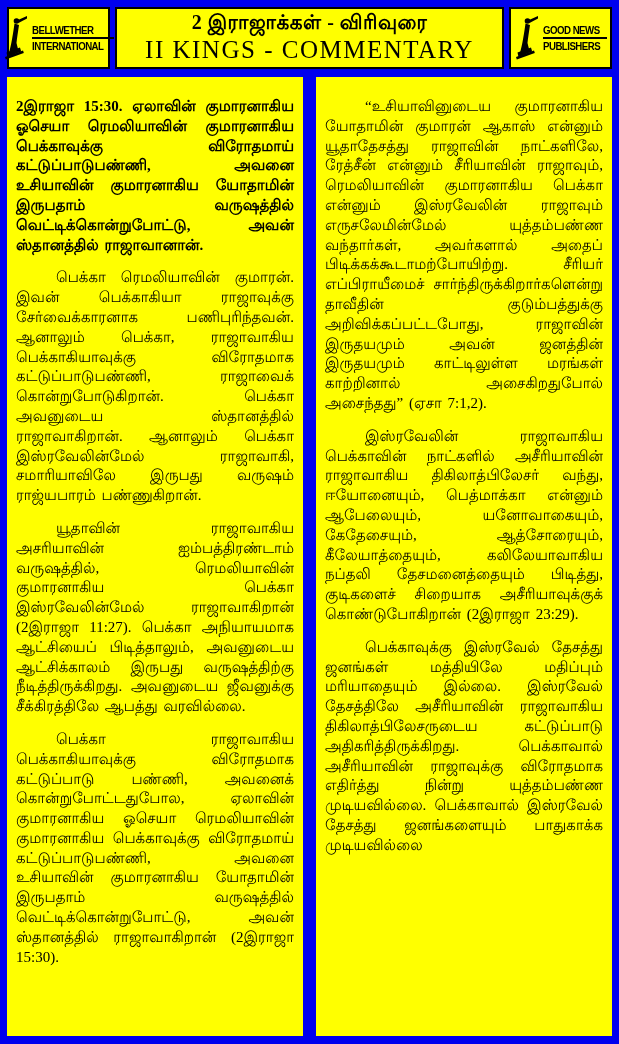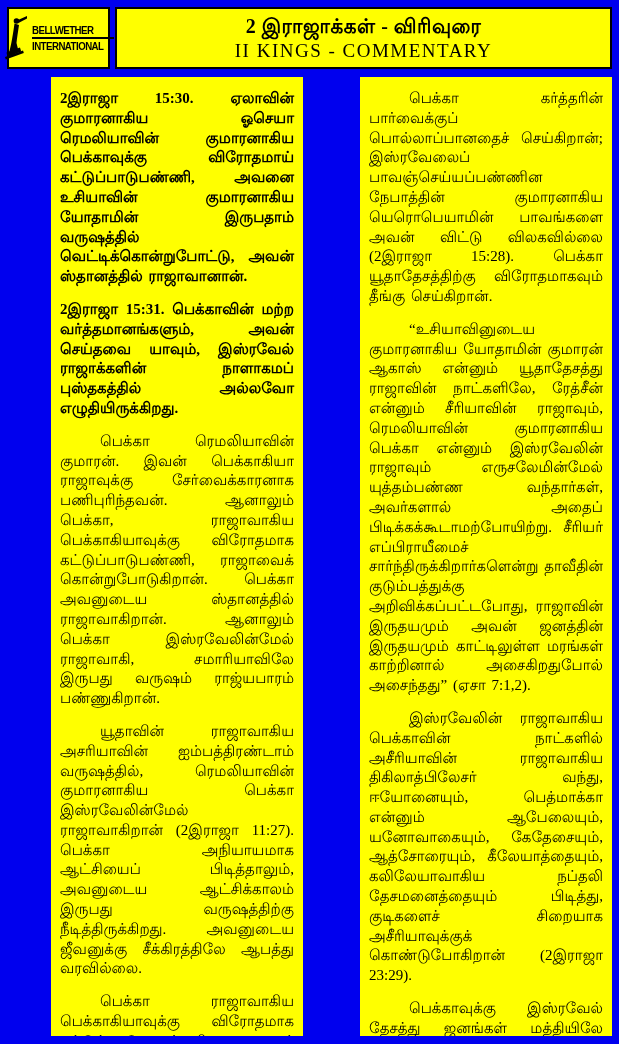--- a/index.html
+++ b/index.html
@@ -36,32 +36,31 @@
     transform:scaleX(0.88);transform-origin:left center;
     white-space:nowrap;
   }
   .logo-rule{height:0;border-top:2px solid var(--ink);margin:1px 0;}
   .title-tamil{
     font-weight:bold;font-size:20px;color:var(--ink);
     letter-spacing:0.5px;
   }
   .title-english{
     font-family:"Liberation Serif", serif;
-    font-size:19px;color:var(--ink);letter-spacing:1.5px;
+    font-size:25px;color:var(--ink);letter-spacing:1.5px;
     margin-top:2px;white-space:nowrap;
   }
   .body-row{
     display:flex;gap:13px;margin-top:8px;flex:1 1 auto;min-height:0;
   }
   .col{
     background:var(--panel-yellow);
     flex:1 1 0;
-    padding:12px 9px 10px 9px;
+    padding:20px 9px 10px 9px;
     overflow:hidden;
-    margin-left:44px;
   }
   .col p{
     font-size:15px;line-height:1.32;
     color:var(--ink);
     text-align:justify;
     margin-bottom:13px;
     word-spacing:2px;
   }
   .col p.verse{font-weight:bold;}
   .col p.indent{text-indent:40px;}
@@ -88,32 +87,46 @@
         <span class="logo-rule"></span>
         <span class="logo-line">INTERNATIONAL</span>
       </div>
     </div>
 
     <div class="hbox title-box">
       <div class="title-tamil">2 இராஜாக்கள்  -  விரிவுரை</div>
       <div class="title-english">II KINGS - COMMENTARY</div>
     </div>
 
+    <div class="hbox logo-box">
+      <svg class="logo-fig" width="26" height="44" viewBox="0 0 26 44" aria-hidden="true">
+        <g fill="#000000">
+          <circle cx="13.5" cy="5" r="2.8"></circle>
+          <polygon points="15,4 24,0 24,2.6 15.5,7"></polygon>
+          <path d="M11.5,7.5 L16,9 C15,16 14,22 13.5,27 L15,33 L6,37 C8.3,29 10,18 11.5,7.5 Z"></path>
+          <polygon points="3.5,36.5 17,31.5 18.2,35.5 4.5,41"></polygon>
+          <polygon points="2,41 20,34.5 20.8,37 2.8,43.5"></polygon>
+        </g>
+      </svg>
+      <div class="logo-text">
+        <span class="logo-line">GOOD NEWS</span>
+        <span class="logo-rule"></span>
+        <span class="logo-line">PUBLISHERS</span>
+      </div>
+    </div>
 
   </div>
 
   <div class="body-row">
     <div class="col" id="left-col">
         <p class="verse">2இராஜா 15:30. ஏலாவின் குமாரனாகிய ஓசெயா ரெமலியாவின் குமாரனாகிய பெக்காவுக்கு விரோதமாய் கட்டுப்பாடுபண்ணி, அவனை உசியாவின் குமாரனாகிய யோதாமின் இருபதாம் வருஷத்தில் வெட்டிக்கொன்றுபோட்டு, அவன் ஸ்தானத்தில் ராஜாவானான்.</p>
-        <p class="verse">2இராஜா 15:31. பெக்காவின் மற்ற வர்த்தமானங்களும், அவன் செய்தவை யாவும், இஸ்ரவேல் ராஜாக்களின் நாளாகமப் புஸ்தகத்தில் அல்லவோ எழுதியிருக்கிறது.</p>
         <p class="commentary indent">பெக்கா ரெமலியாவின் குமாரன். இவன் பெக்காகியா ராஜாவுக்கு சேர்வைக்காரனாக பணிபுரிந்தவன். ஆனாலும் பெக்கா, ராஜாவாகிய பெக்காகியாவுக்கு விரோதமாக கட்டுப்பாடுபண்ணி, ராஜாவைக் கொன்றுபோடுகிறான். பெக்கா அவனுடைய ஸ்தானத்தில் ராஜாவாகிறான். ஆனாலும் பெக்கா இஸ்ரவேலின்மேல் ராஜாவாகி, சமாரியாவிலே இருபது வருஷம் ராஜ்யபாரம் பண்ணுகிறான்.</p>
         <p class="commentary indent">யூதாவின் ராஜாவாகிய அசரியாவின் ஐம்பத்திரண்டாம் வருஷத்தில், ரெமலியாவின் குமாரனாகிய பெக்கா இஸ்ரவேலின்மேல் ராஜாவாகிறான் (2இராஜா 11:27). பெக்கா அநியாயமாக ஆட்சியைப் பிடித்தாலும், அவனுடைய ஆட்சிக்காலம் இருபது வருஷத்திற்கு நீடித்திருக்கிறது. அவனுடைய ஜீவனுக்கு சீக்கிரத்திலே ஆபத்து வரவில்லை.</p>
         <p class="commentary indent">பெக்கா ராஜாவாகிய பெக்காகியாவுக்கு விரோதமாக கட்டுப்பாடு பண்ணி, அவனைக் கொன்றுபோட்டதுபோல, ஏலாவின் குமாரனாகிய ஓசெயா ரெமலியாவின் குமாரனாகிய பெக்காவுக்கு விரோதமாய் கட்டுப்பாடுபண்ணி, அவனை உசியாவின் குமாரனாகிய யோதாமின் இருபதாம் வருஷத்தில் வெட்டிக்கொன்றுபோட்டு, அவன் ஸ்தானத்தில் ராஜாவாகிறான் (2இராஜா 15:30).</p>
       </div>
     <div class="col" id="right-col">
-        <p class="commentary indent">பெக்கா கர்த்தரின் பார்வைக்குப் பொல்லாப்பானதைச் செய்கிறான்; இஸ்ரவேலைப் பாவஞ்செய்யப்பண்ணின நேபாத்தின் குமாரனாகிய யெரொபெயாமின் பாவங்களை அவன் விட்டு விலகவில்லை (2இராஜா 15:28). பெக்கா யூதாதேசத்திற்கு விரோதமாகவும் தீங்கு செய்கிறான்.</p>
         <p class="commentary indent">“உசியாவினுடைய குமாரனாகிய யோதாமின் குமாரன் ஆகாஸ் என்னும் யூதாதேசத்து ராஜாவின் நாட்களிலே, ரேத்சீன் என்னும் சீரியாவின் ராஜாவும், ரெமலியாவின் குமாரனாகிய பெக்கா என்னும் இஸ்ரவேலின் ராஜாவும் எருசலேமின்மேல் யுத்தம்பண்ண வந்தார்கள், அவர்களால் அதைப் பிடிக்கக்கூடாமற்போயிற்று. சீரியர் எப்பிராயீமைச் சார்ந்திருக்கிறார்களென்று தாவீதின் குடும்பத்துக்கு அறிவிக்கப்பட்டபோது, ராஜாவின் இருதயமும் அவன் ஜனத்தின் இருதயமும் காட்டிலுள்ள மரங்கள் காற்றினால் அசைகிறதுபோல் அசைந்தது” (ஏசா 7:1,2).</p>
         <p class="commentary indent">இஸ்ரவேலின் ராஜாவாகிய பெக்காவின் நாட்களில் அசீரியாவின் ராஜாவாகிய திகிலாத்பிலேசர் வந்து, ஈயோனையும், பெத்மாக்கா என்னும் ஆபேலையும், யனோவாகையும், கேதேசையும், ஆத்சோரையும், கீலேயாத்தையும், கலிலேயாவாகிய நப்தலி தேசமனைத்தையும் பிடித்து, குடிகளைச் சிறையாக அசீரியாவுக்குக் கொண்டுபோகிறான் (2இராஜா 23:29).</p>
         <p class="commentary indent">பெக்காவுக்கு இஸ்ரவேல் தேசத்து ஜனங்கள் மத்தியிலே மதிப்பும் மரியாதையும் இல்லை. இஸ்ரவேல் தேசத்திலே அசீரியாவின் ராஜாவாகிய திகிலாத்பிலேசருடைய கட்டுப்பாடு அதிகரித்திருக்கிறது. பெக்காவால் அசீரியாவின் ராஜாவுக்கு விரோதமாக எதிர்த்து நின்று யுத்தம்பண்ண முடியவில்லை. பெக்காவால் இஸ்ரவேல் தேசத்து ஜனங்களையும் பாதுகாக்க முடியவில்லை</p>
       </div>
   </div>
 
 </div>
 
 </body></html>

